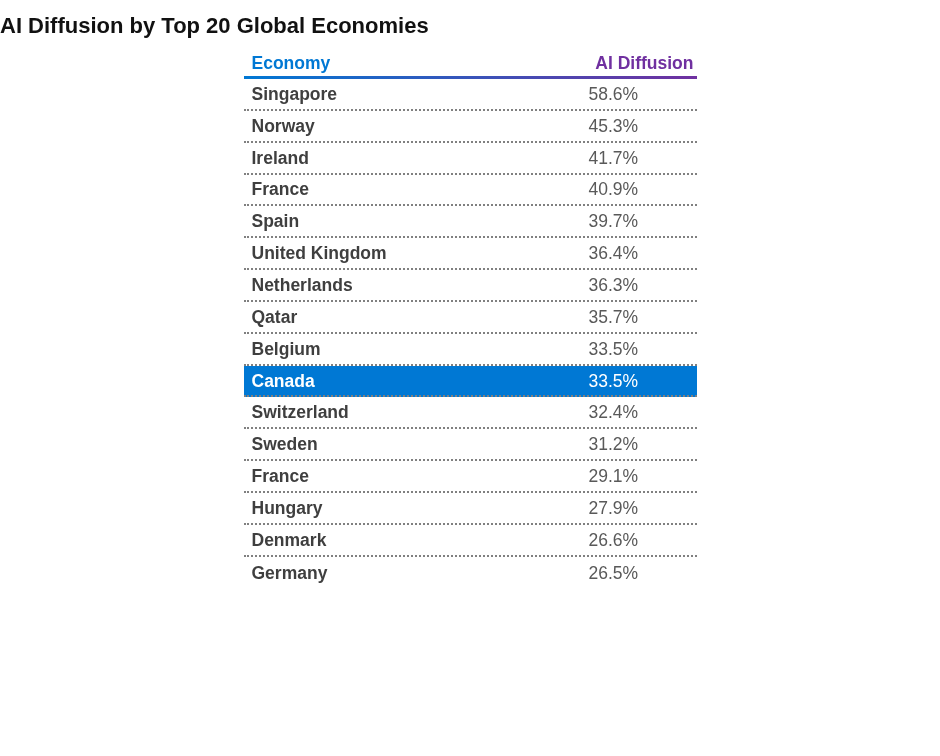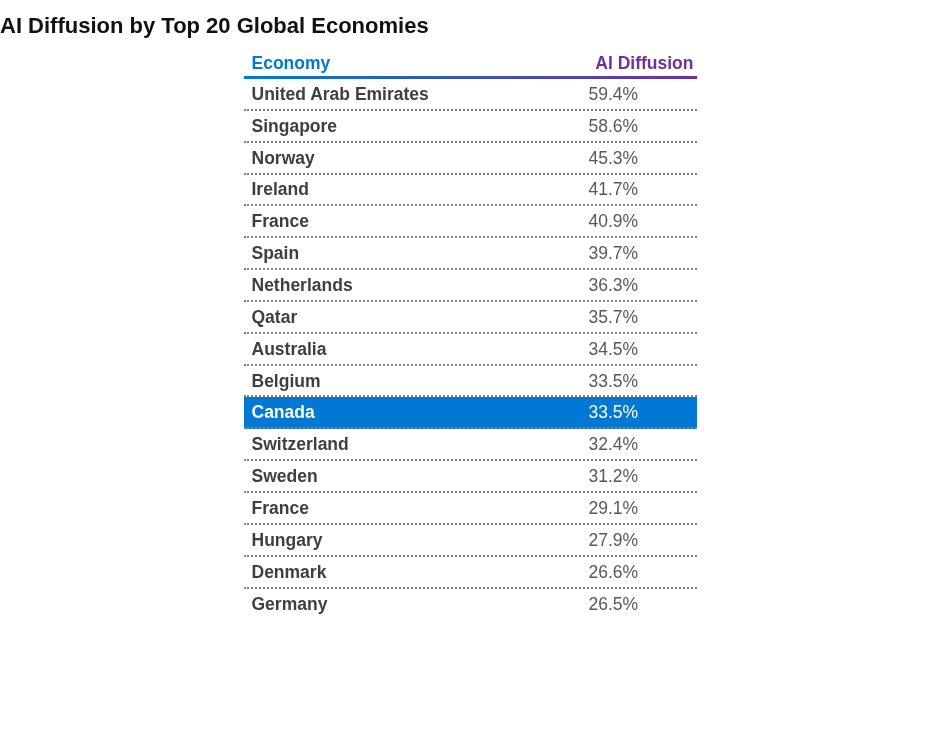--- a/index.html
+++ b/index.html
@@ -96,54 +96,50 @@
 <h1 class="page-title">AI Diffusion by Top 20 Global Economies</h1>
 
 <div class="data-table">
   <div class="thead">
     <span class="th-economy">Economy</span>
     <span class="th-value">AI Diffusion</span>
   </div>
   <div class="header-underline"></div>
 
   <div class="row">
-    <span class="name">United Arab Emirates</span>
-    <span class="val">59.4%</span>
-  </div>
-  <div class="row">
     <span class="name">Singapore</span>
     <span class="val">58.6%</span>
   </div>
   <div class="row">
     <span class="name">Norway</span>
     <span class="val">45.3%</span>
   </div>
   <div class="row">
     <span class="name">Ireland</span>
     <span class="val">41.7%</span>
   </div>
   <div class="row">
     <span class="name">France</span>
     <span class="val">40.9%</span>
   </div>
   <div class="row">
     <span class="name">Spain</span>
     <span class="val">39.7%</span>
   </div>
   <div class="row">
+    <span class="name">United Kingdom</span>
+    <span class="val">36.4%</span>
+  </div>
+  <div class="row">
     <span class="name">Netherlands</span>
     <span class="val">36.3%</span>
   </div>
   <div class="row">
     <span class="name">Qatar</span>
     <span class="val">35.7%</span>
-  </div>
-  <div class="row">
-    <span class="name">Australia</span>
-    <span class="val">34.5%</span>
   </div>
   <div class="row">
     <span class="name">Belgium</span>
     <span class="val">33.5%</span>
   </div>
   <div class="row hl">
     <span class="name">Canada</span>
     <span class="val">33.5%</span>
   </div>
   <div class="row">

